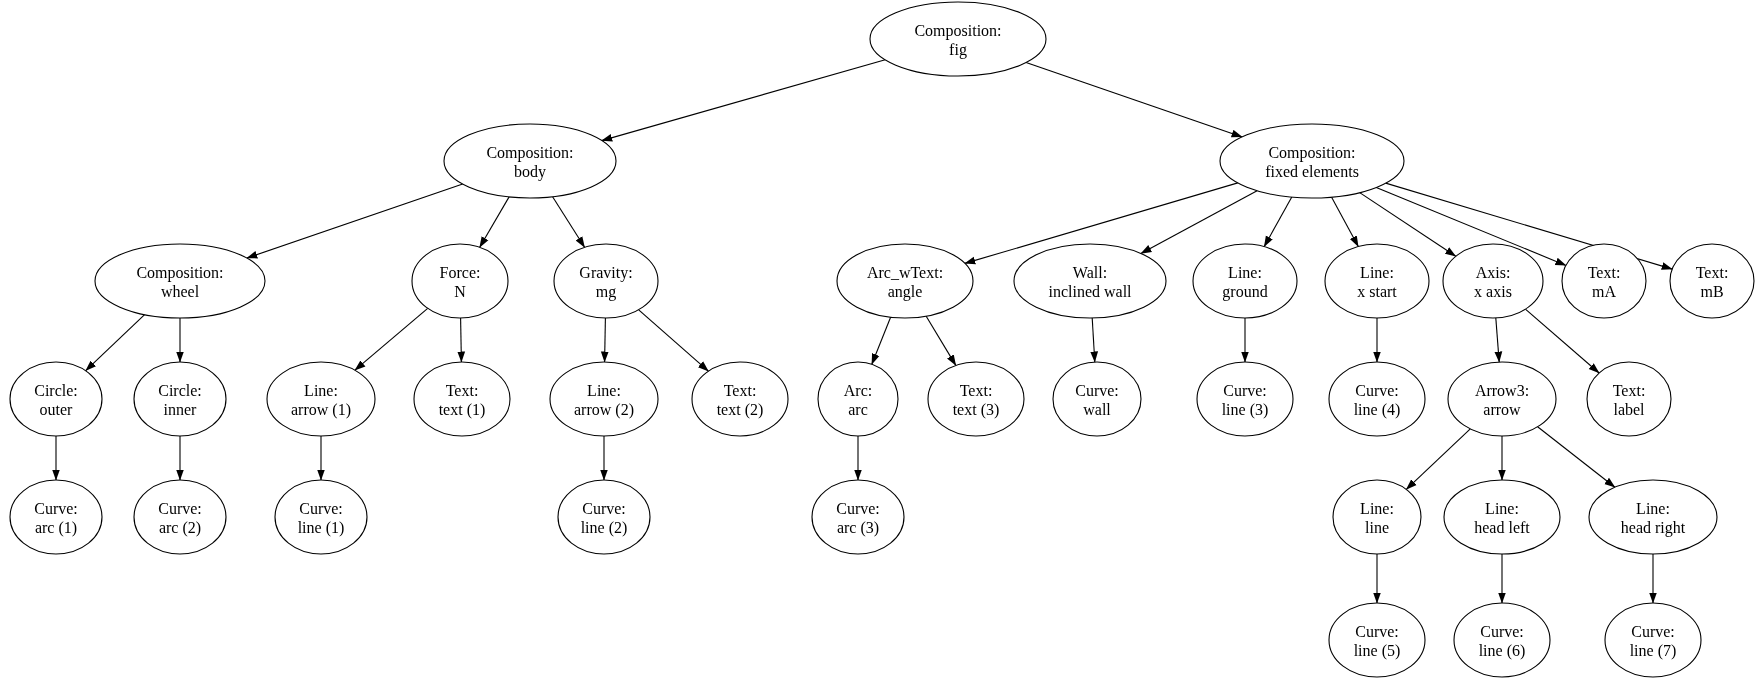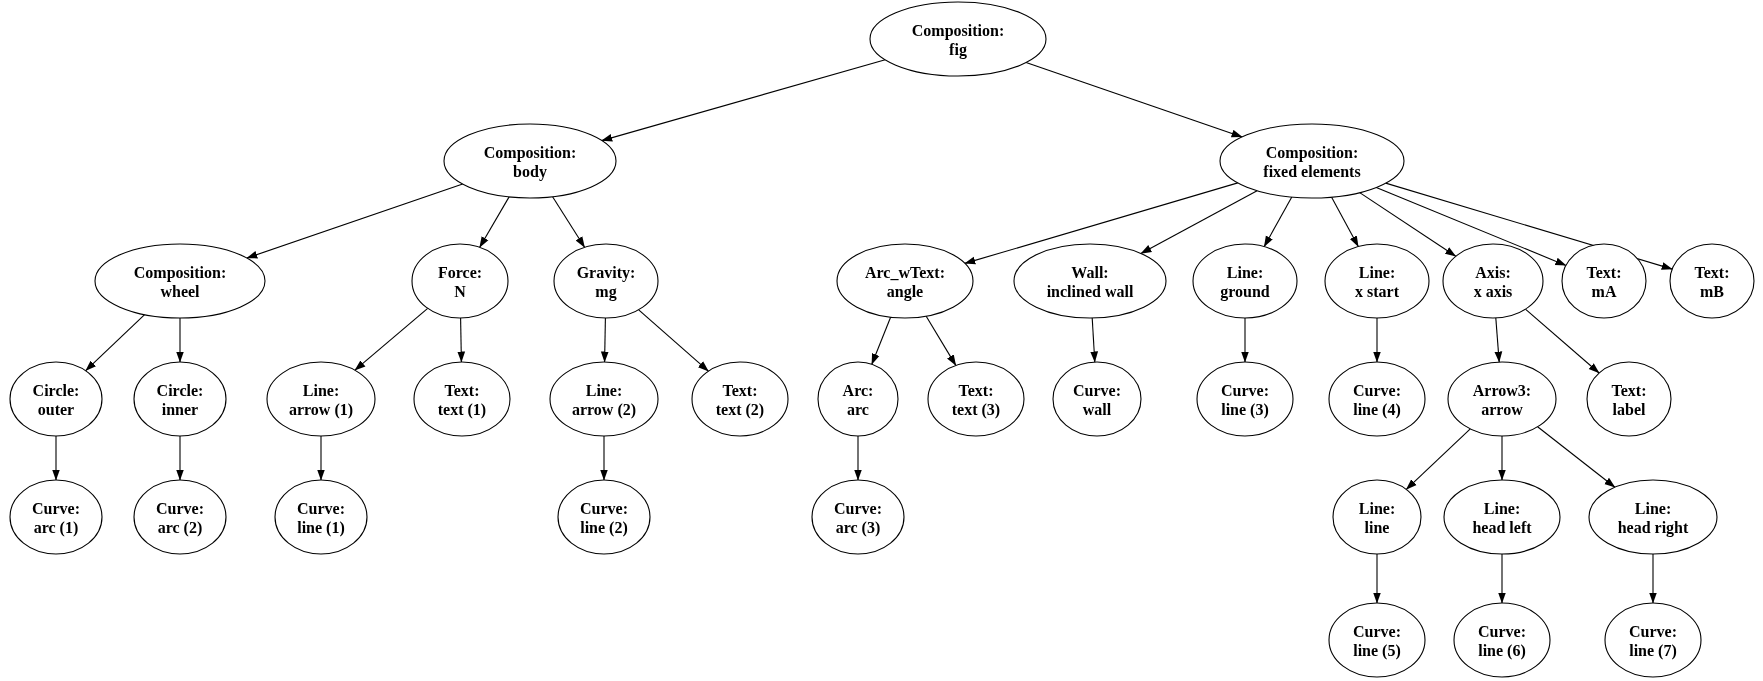--- a/index.html
+++ b/index.html
@@ -8,21 +8,20 @@
     background: #ffffff;
     width: 1763px;
     height: 681px;
     overflow: hidden;
     font-family: "Liberation Serif", "DejaVu Serif", serif;
   }
   #diagram-wrap {
     width: 1763px;
     height: 681px;
     position: relative;
-    font-weight: bold;
   }
   svg { display: block; }
   .node-ellipse {
     fill: #ffffff;
     stroke: #000000;
     stroke-width: 1.1;
   }
   .node-text {
     fill: #000000;
     font-family: "Liberation Serif", "DejaVu Serif", serif;

